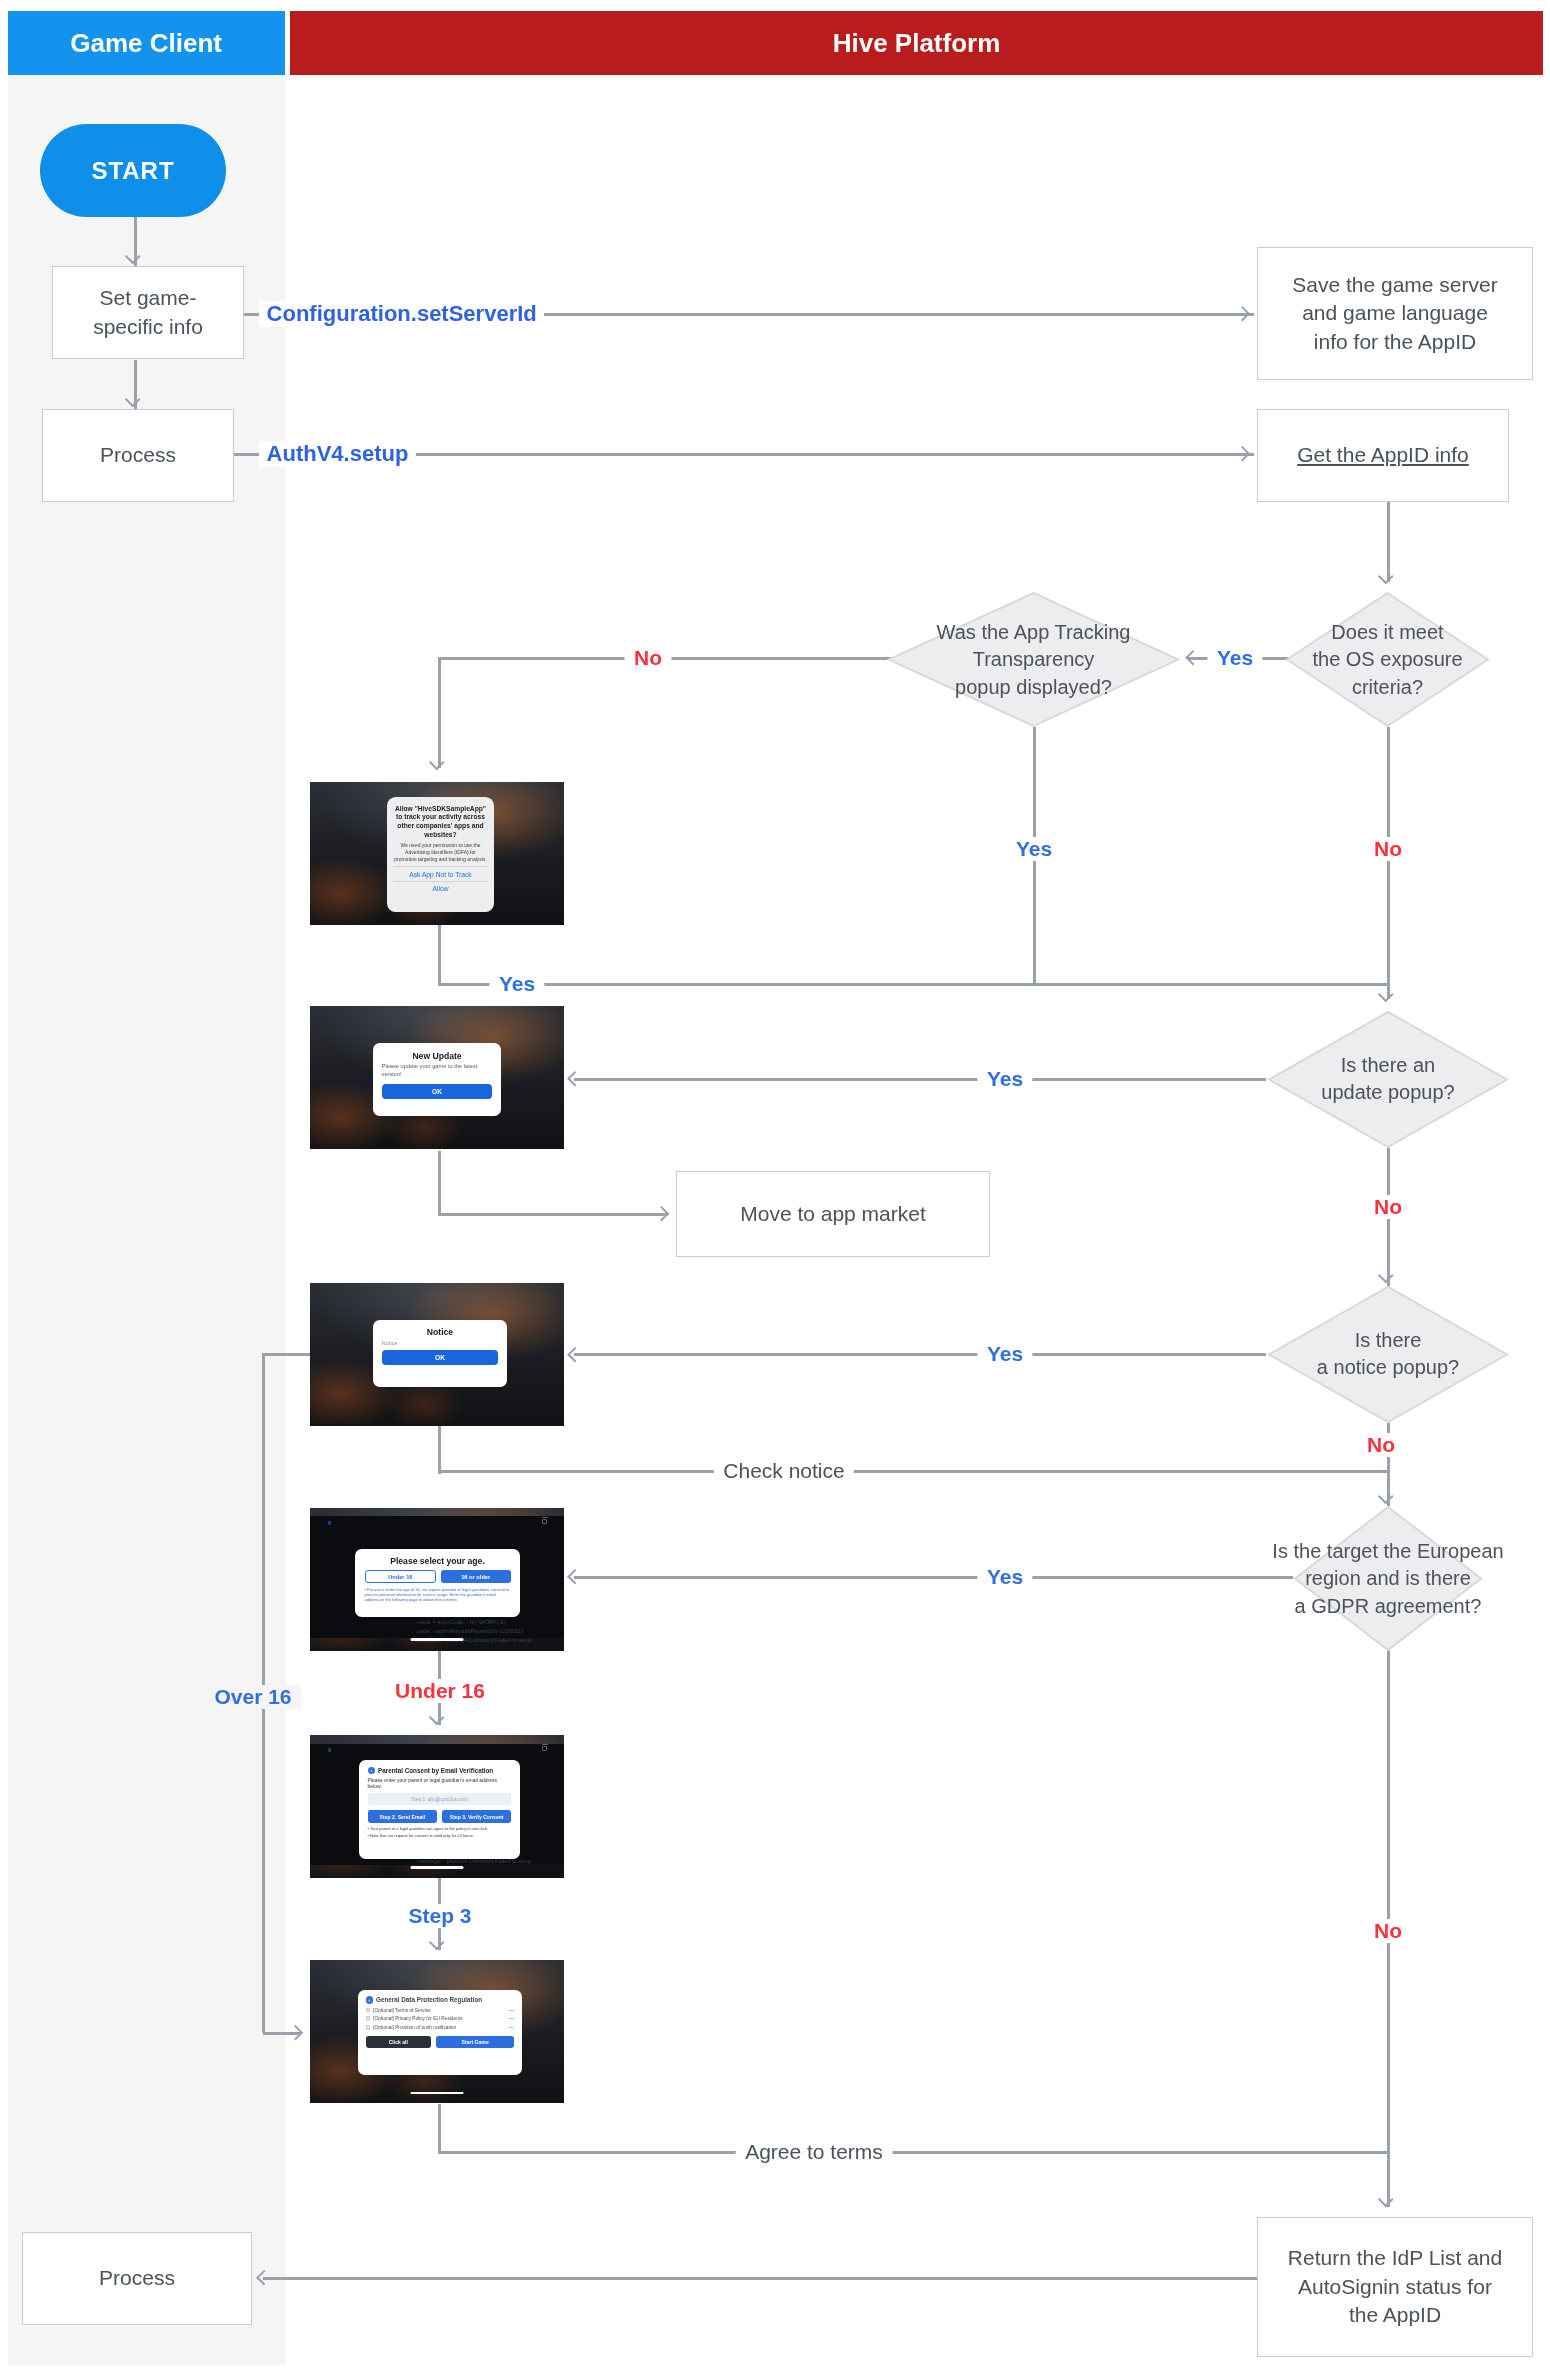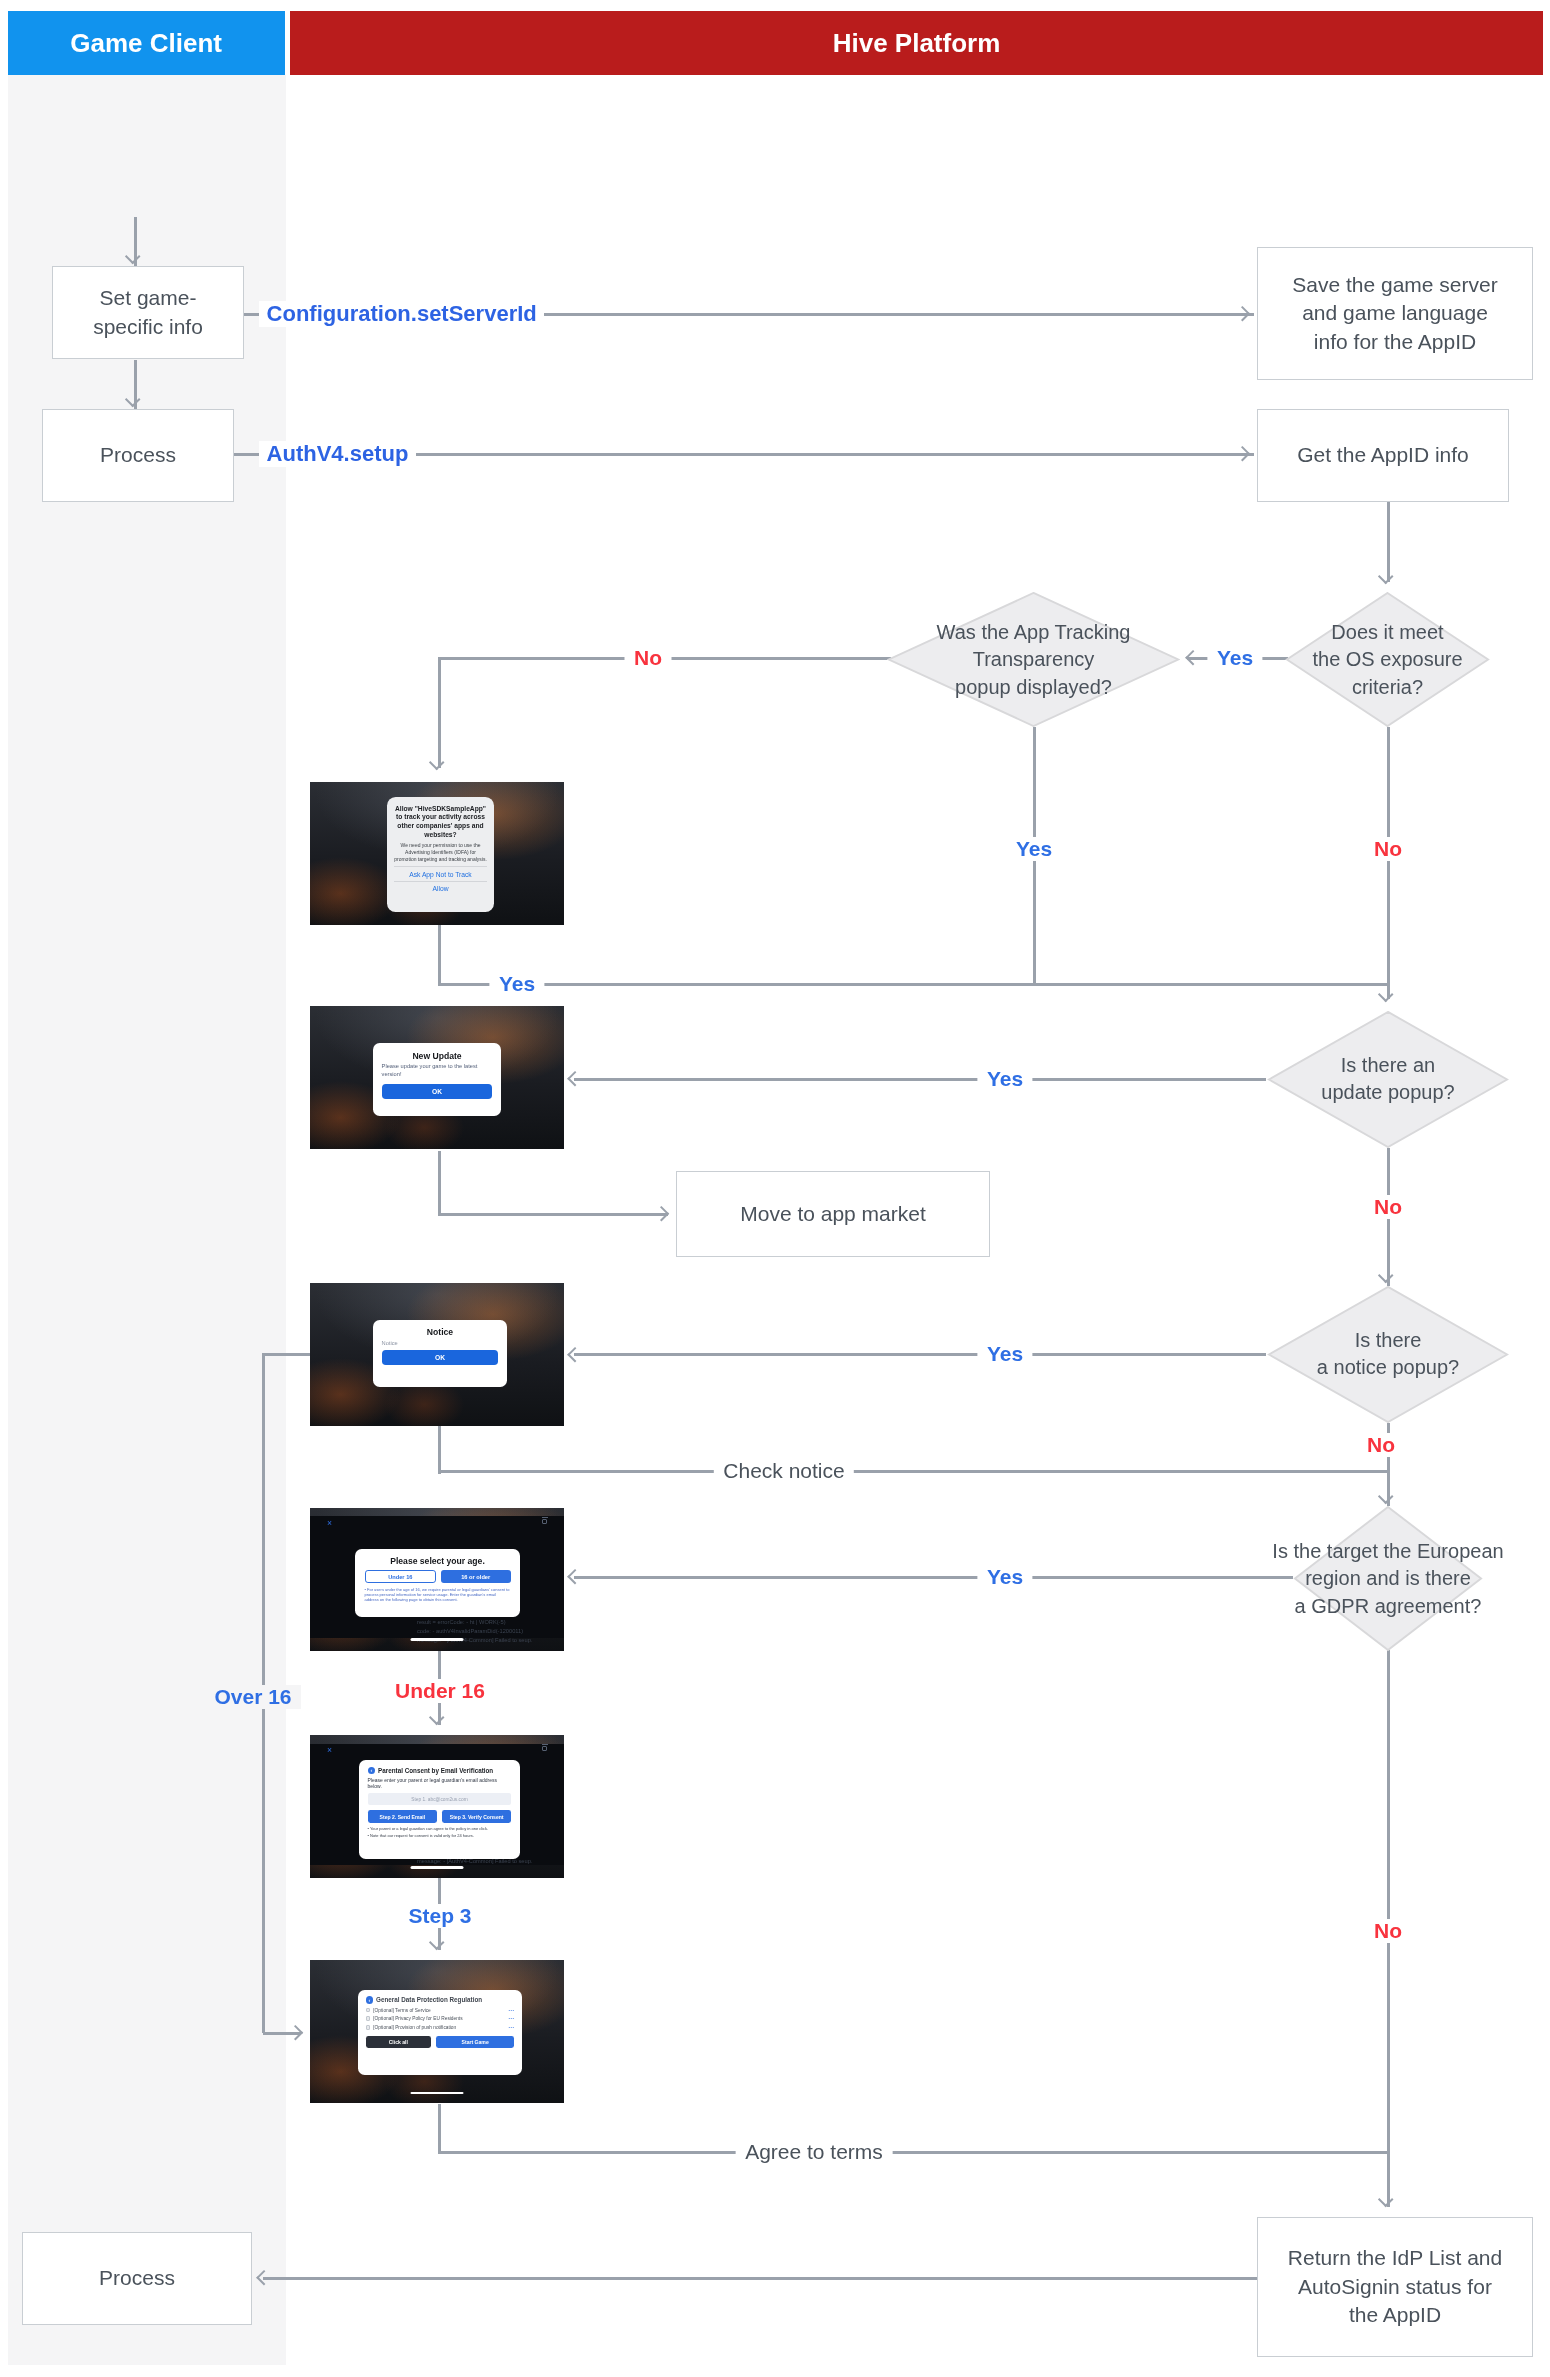--- a/index.html
+++ b/index.html
@@ -203,27 +203,28 @@
   <div class="lbl blue" style="left:1005px;top:1354px;">Yes</div>
   <div class="lbl red" style="left:1381px;top:1445px;">No</div>
   <div class="lbl gray" style="left:784px;top:1471px;">Check notice</div>
   <div class="lbl blue" style="left:1005px;top:1577px;">Yes</div>
   <div class="lbl blue lanebg" style="left:253px;top:1697px;">Over 16</div>
   <div class="lbl red" style="left:440px;top:1691px;">Under 16</div>
   <div class="lbl blue" style="left:440px;top:1916px;">Step 3</div>
   <div class="lbl red" style="left:1388px;top:1931px;">No</div>
   <div class="lbl gray" style="left:814px;top:2152px;">Agree to terms</div>
 
+  <div class="start">START</div>
   <div class="box" style="left:52px;top:266px;width:192px;height:93px;">Set game-
 specific info</div>
   <div class="box" style="left:42px;top:409px;width:192px;height:93px;">Process</div>
   <div class="box" style="left:1257px;top:247px;width:276px;height:133px;">Save the game server
 and game language
 info for the AppID</div>
-  <div class="box" style="left:1257px;top:409px;width:252px;height:93px;">Get the AppID info</div>
+  <div class="box" style="left:1257px;top:409px;width:252px;height:93px;text-decoration:underline;">Get the AppID info</div>
   <div class="box" style="left:676px;top:1171px;width:314px;height:86px;">Move to app market</div>
   <div class="box" style="left:1257px;top:2217px;width:276px;height:140px;">Return the IdP List and
 AutoSignin status for
 the AppID</div>
   <div class="box" style="left:22px;top:2232px;width:230px;height:93px;">Process</div>
 
   <div class="diamond" style="left:887px;top:592px;width:293px;height:135px;">
     <svg viewBox="0 0 308 142" preserveAspectRatio="none">
         <polygon points="154,1 306,71 154,141 2,71" fill="#ededef" stroke="#d8d8da" stroke-width="2"></polygon>
       </svg>

